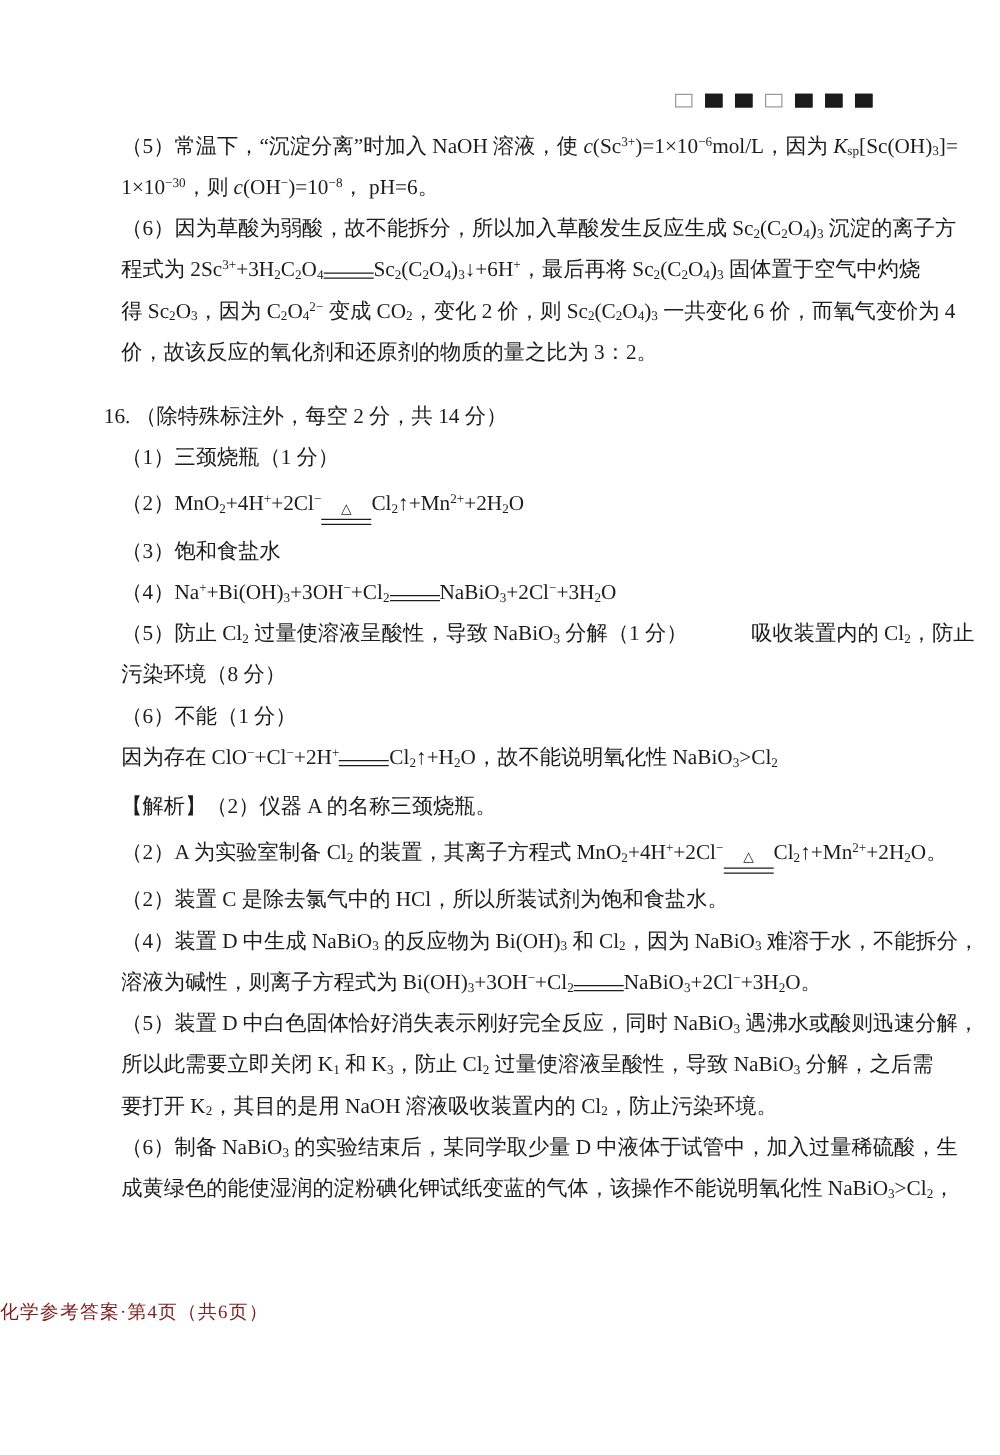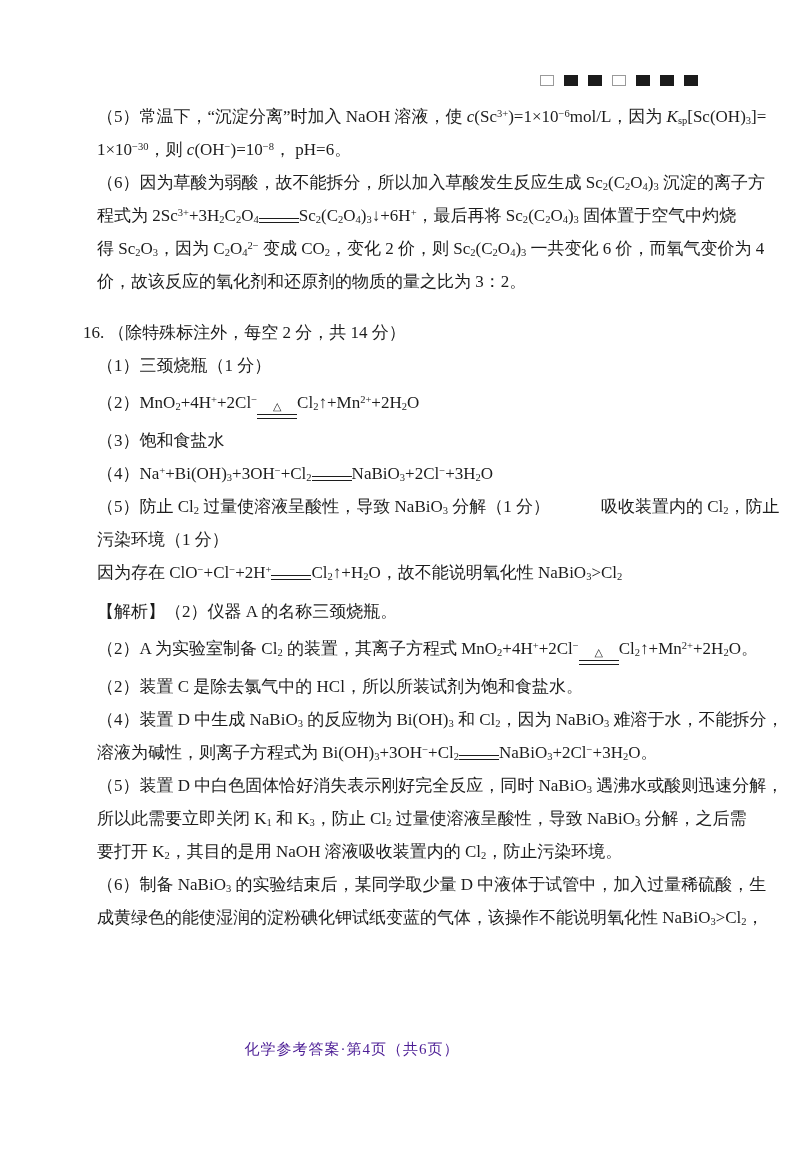--- a/index.html
+++ b/index.html
@@ -45,21 +45,21 @@
     vertical-align:-2px;line-height:normal;
   }
   .eqcond{font-size:11px;line-height:11px;height:13px;}
   .eqline{
     display:inline-block;width:40px;height:5px;box-sizing:border-box;
     border-top:1.6px solid #1c1c1c;border-bottom:1.6px solid #1c1c1c;
   }
 
   .footer{
     position:absolute;top:1040px;left:0;width:704px;
-    text-align:center;font-size:15px;letter-spacing:1px;color:#4c1d95;
+    font-size:15px;letter-spacing:1px;color:#7f1d1d;
   }
 </style>
 </head>
 <body>
 
 <div class="regmarks">
   <span class="regmark outline"></span>
   <span class="regmark filled"></span>
   <span class="regmark filled"></span>
   <span class="regmark outline"></span>
@@ -86,21 +86,22 @@
   <div class="line">（1）三颈烧瓶（1 分）</div>
   <div class="line tall">（2）MnO<sub>2</sub>+4H<sup>+</sup>+2Cl<sup>−</sup><span class="eqstack">
         <span class="eqcond">△</span>
         <span class="eqline"></span>
       </span>Cl<sub>2</sub>↑+Mn<sup>2+</sup>+2H<sub>2</sub>O</div>
   <div class="line">（3）饱和食盐水</div>
   <div class="line">（4）Na<sup>+</sup>+Bi(OH)<sub>3</sub>+3OH<sup>−</sup>+Cl<sub>2</sub><span class="eqstack">
         <span class="eqline"></span>
       </span>NaBiO<sub>3</sub>+2Cl<sup>−</sup>+3H<sub>2</sub>O</div>
   <div class="line">（5）防止 Cl<sub>2</sub> 过量使溶液呈酸性，导致 NaBiO<sub>3</sub> 分解（1 分）　　　吸收装置内的 Cl<sub>2</sub>，防止</div>
-  <div class="line">污染环境（1 分）</div>
+  <div class="line">污染环境（8 分）</div>
+  <div class="line">（6）不能（1 分）</div>
   <div class="line">因为存在 ClO<sup>−</sup>+Cl<sup>−</sup>+2H<sup>+</sup><span class="eqstack">
         <span class="eqline"></span>
       </span>Cl<sub>2</sub>↑+H<sub>2</sub>O，故不能说明氧化性 NaBiO<sub>3</sub>&gt;Cl<sub>2</sub></div>
 
   <div class="line solution-start">【解析】（2）仪器 A 的名称三颈烧瓶。</div>
   <div class="line tall">（2）A 为实验室制备 Cl<sub>2</sub> 的装置，其离子方程式 MnO<sub>2</sub>+4H<sup>+</sup>+2Cl<sup>−</sup><span class="eqstack">
         <span class="eqcond">△</span>
         <span class="eqline"></span>
       </span>Cl<sub>2</sub>↑+Mn<sup>2+</sup>+2H<sub>2</sub>O。</div>
   <div class="line">（2）装置 C 是除去氯气中的 HCl，所以所装试剂为饱和食盐水。</div>

